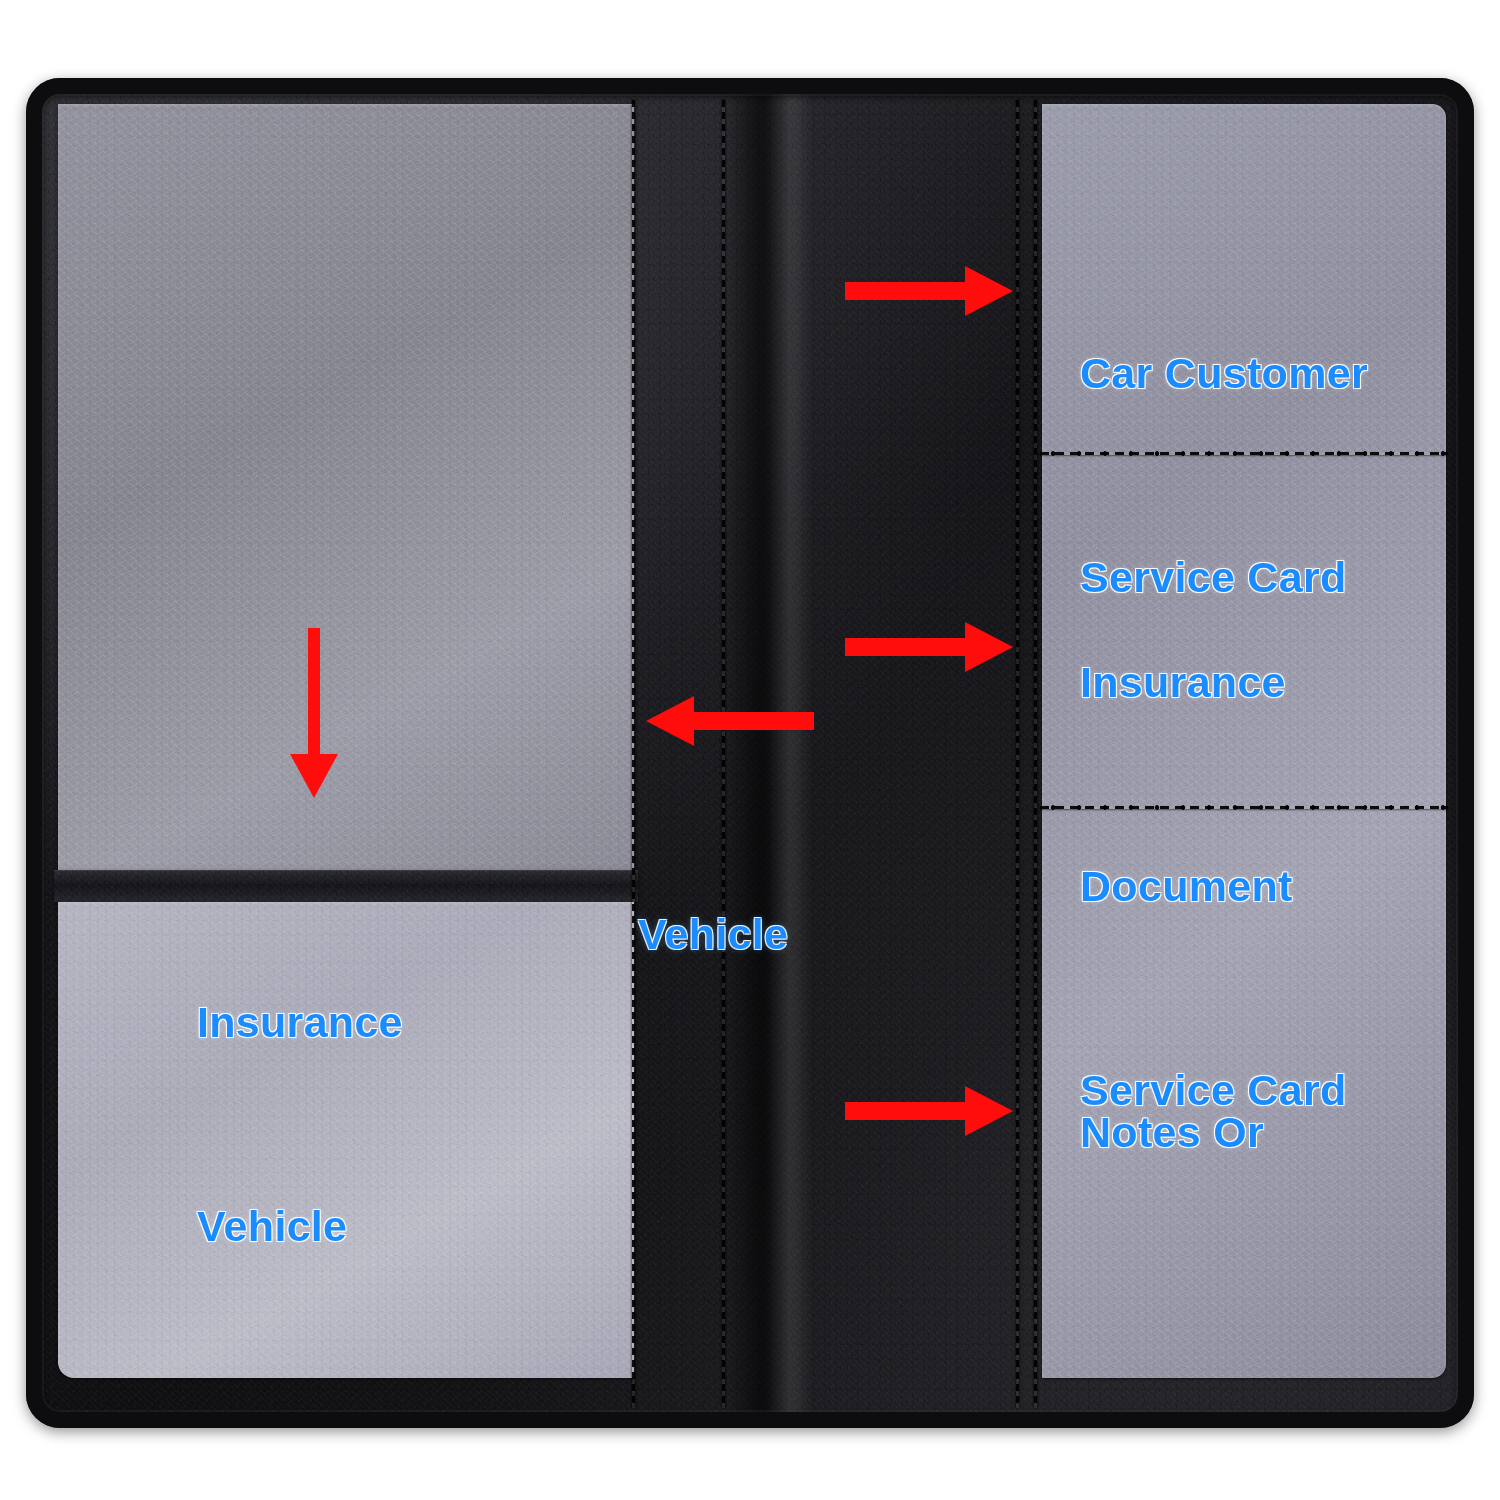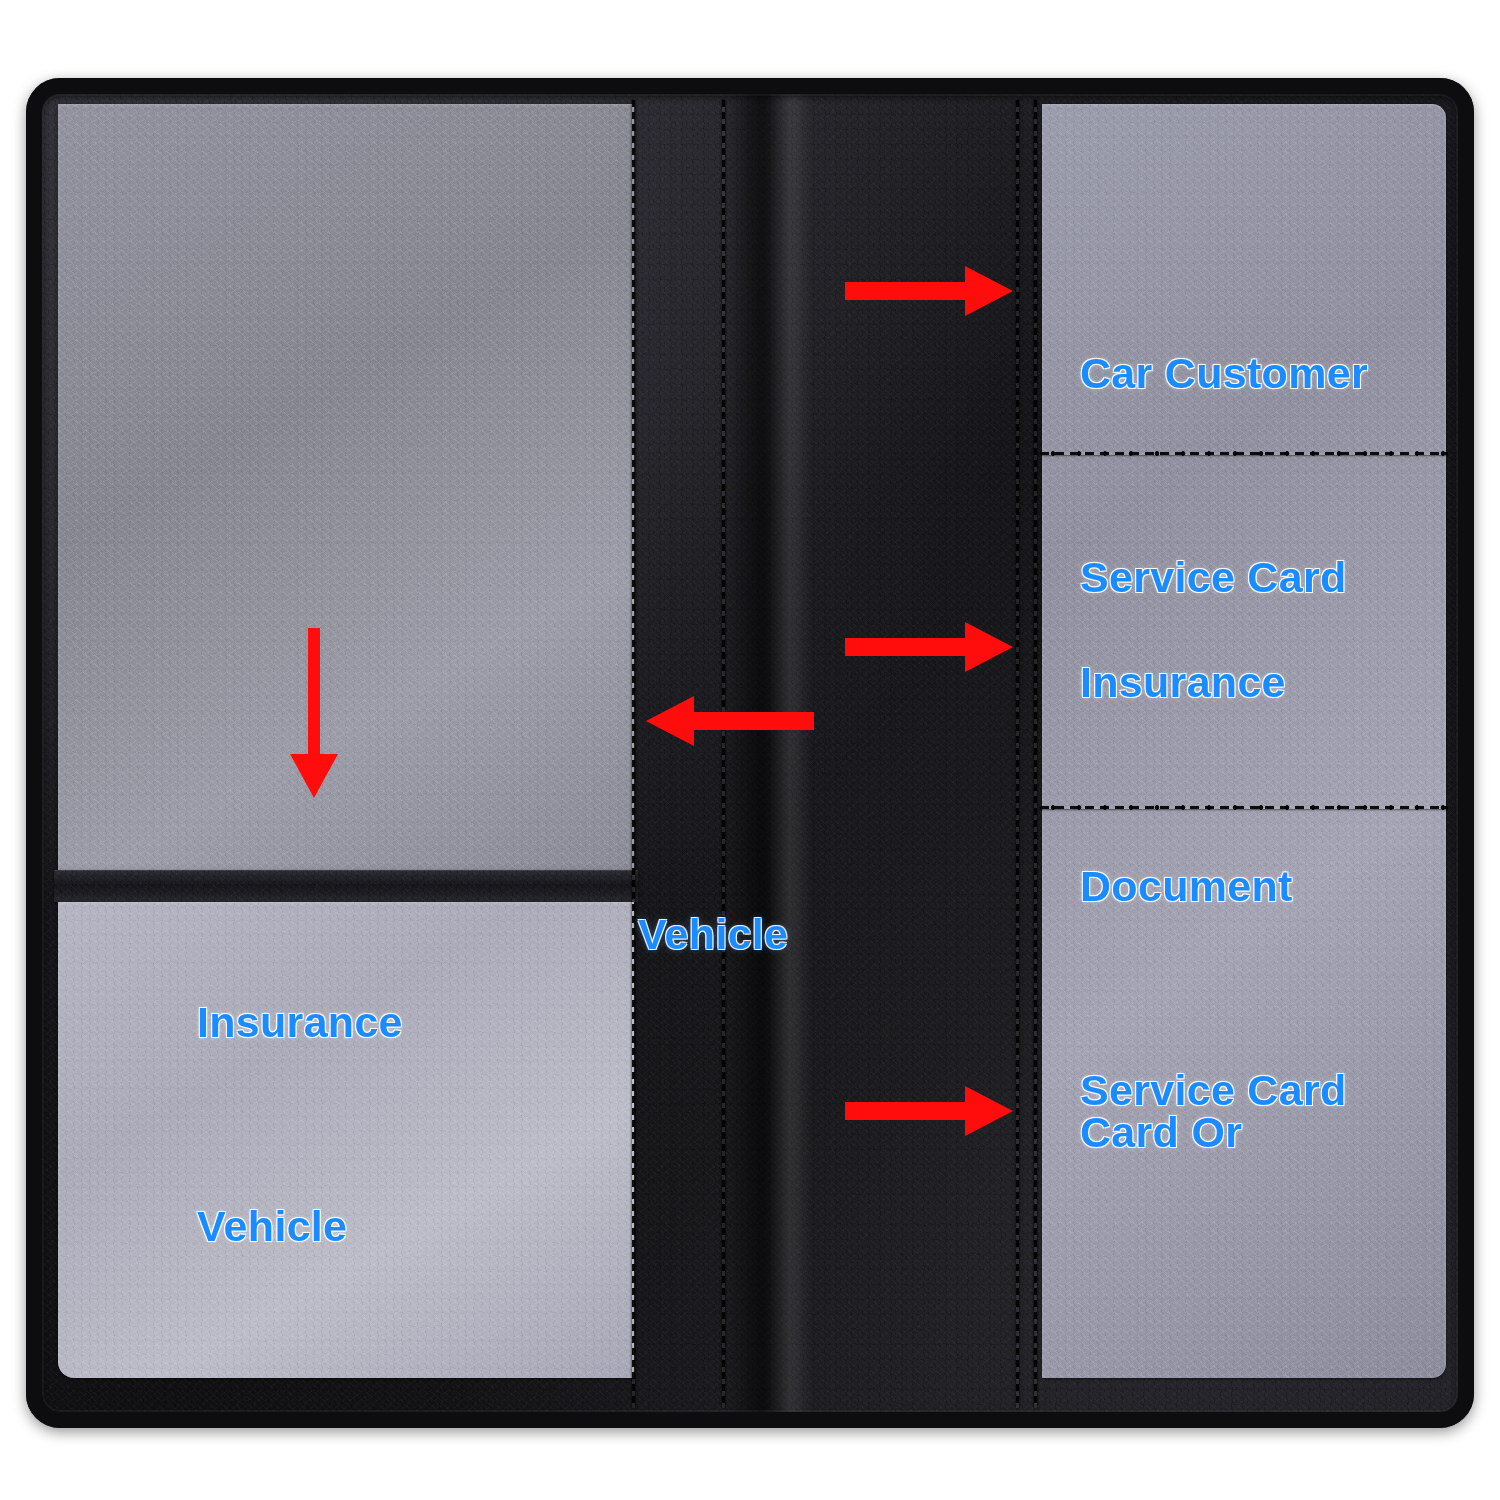--- a/index.html
+++ b/index.html
@@ -254,21 +254,21 @@
     <div>Service Card</div>
   </div>
 
   <div class="label" style="left:1080px; top:512px;">
     <div>Insurance</div>
     <div>Document</div>
     <div>Service Card</div>
   </div>
 
   <div class="label" style="left:1080px; top:962px;">
-    <div>Card Or</div>
+    <div>Notes Or</div>
     
     
   </div>
 
   <div class="label on-dark" style="left:638px; top:764px;">
     <div>Vehicle</div>
   </div>
 
   <div class="label" style="left:197px; top:852px;">
     <div>Insurance</div>

